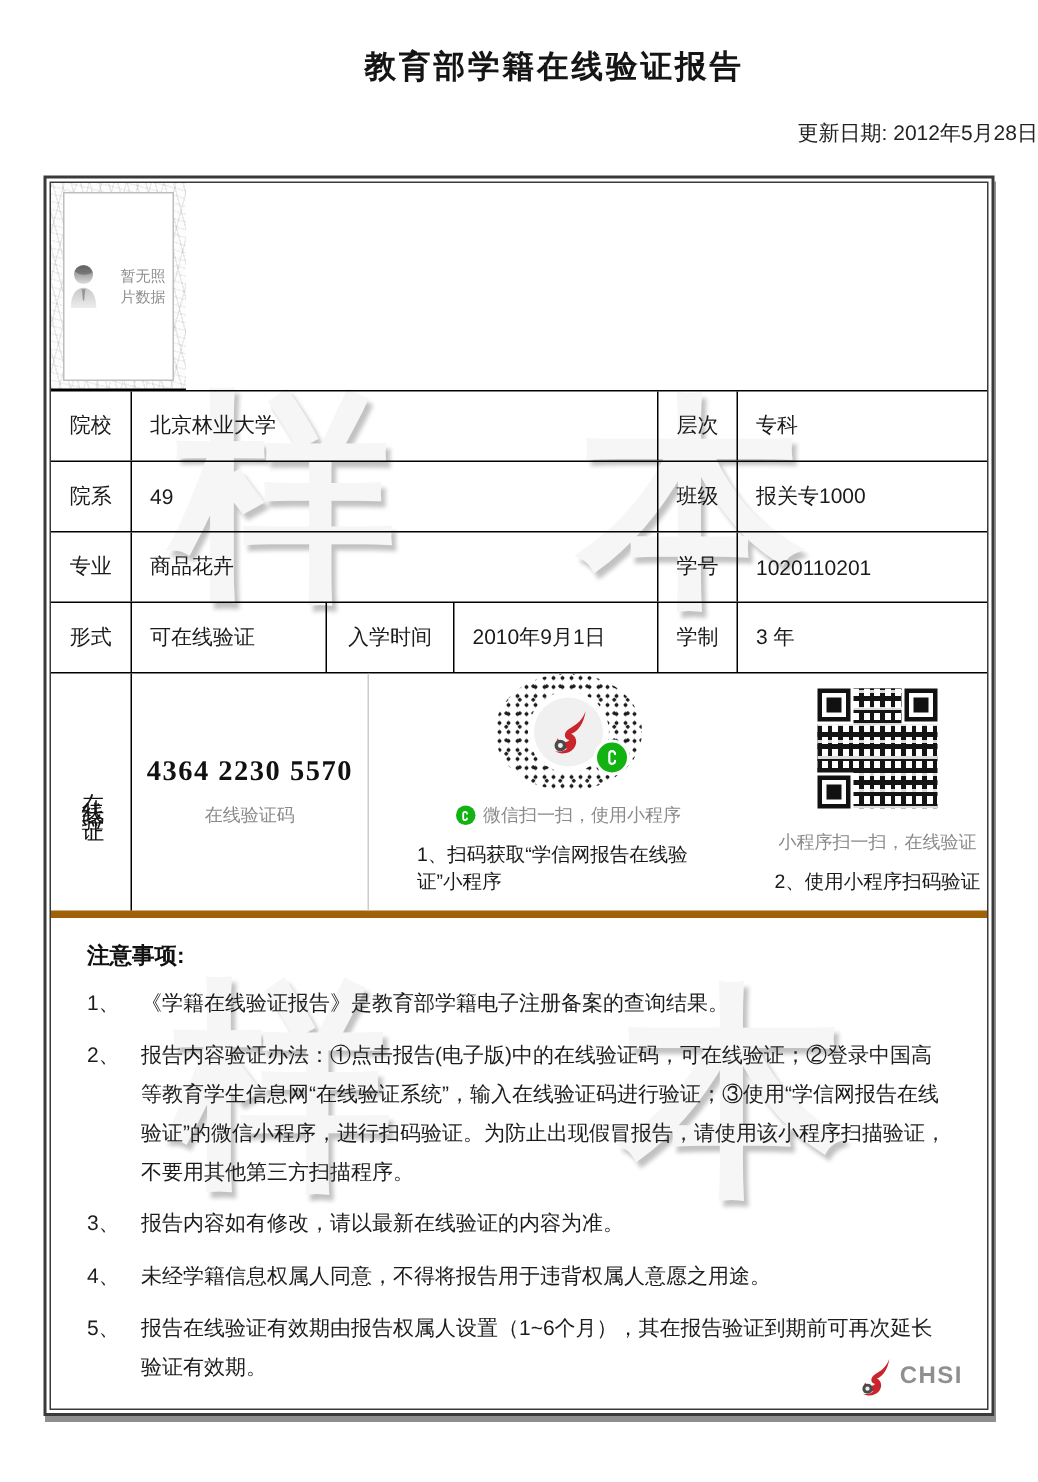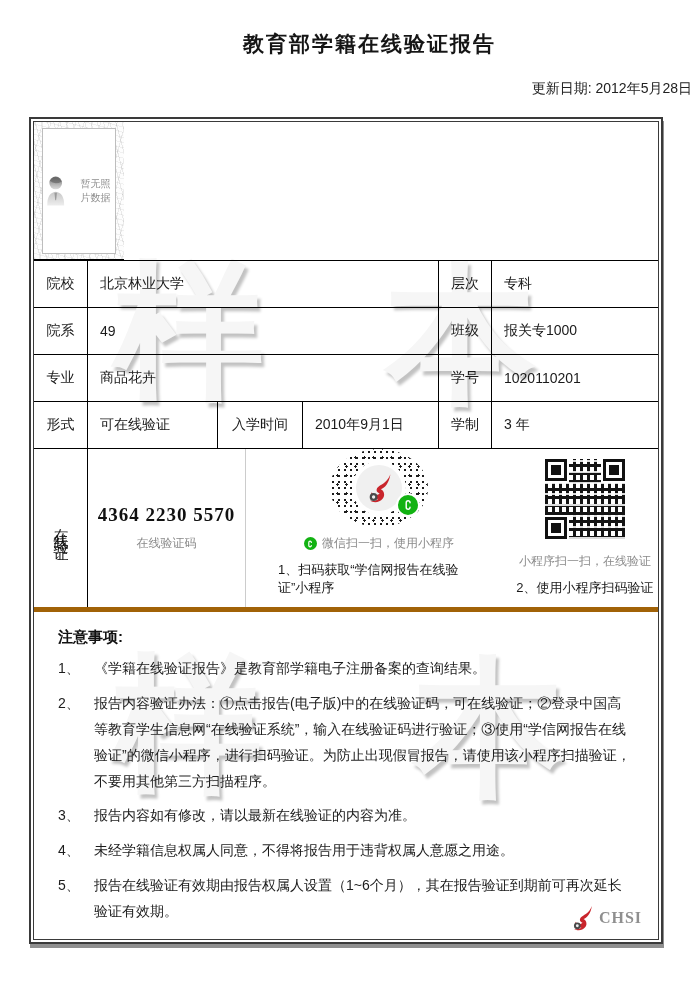--- a/index.html
+++ b/index.html
@@ -80,21 +80,21 @@
   .f-tl{left:0;top:0;}.f-tr{right:0;top:0;}.f-bl{left:0;bottom:0;}
 
   
   .notes{position:relative;box-sizing:border-box;min-height:311px;padding:16px 24px 14px 24px;}
   .notes-heading{font-size:15px;font-weight:bold;color:#111;}
   .note-item{display:flex;margin-top:9px;font-size:14px;line-height:1.85;color:#1c1c1c;}
   .note-num{width:36px;flex-shrink:0;}
   .note-text{flex:1;}
 
   .chsi-logo{position:absolute;right:16px;bottom:8px;display:flex;align-items:center;gap:4px;z-index:3;}
-  .chsi-text{font-size:16px;font-weight:bold;color:#8f8f8f;letter-spacing:1px;font-family:Liberation Serif, serif;}
+  .chsi-text{font-size:16px;font-weight:bold;color:#8f8f8f;letter-spacing:1px;}
 </style>
 </head>
 <body>
 
 <div class="page">
 
   <div class="title">教育部学籍在线验证报告</div>
   <div class="update-date">更新日期: 2012年5月28日</div>
 
   <div class="doc">

